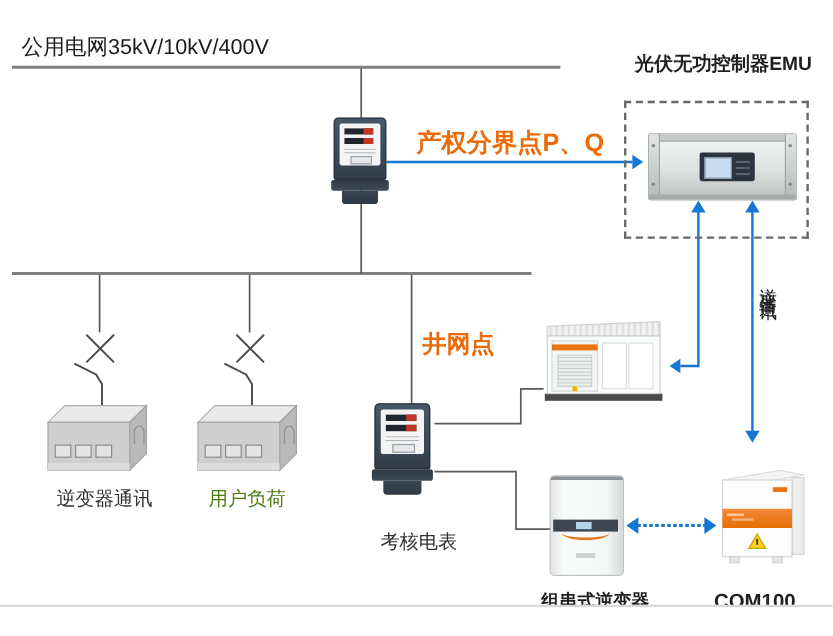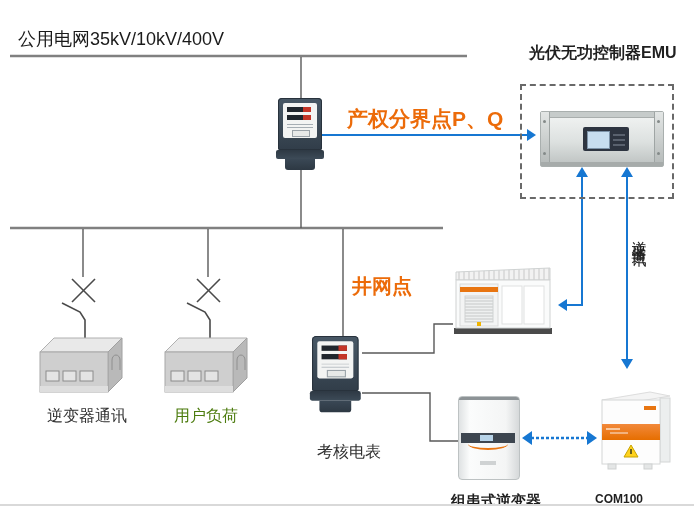--- a/index.html
+++ b/index.html
@@ -73,21 +73,21 @@
   #lbl-public-grid{left:18px;top:27px;}
   #lbl-user-grid{left:18px;top:197px;}
   #lbl-emu-title{left:529px;top:43px;font-size:16px;font-weight:bold;}
   #lbl-demarcation{left:347px;top:105px;font-size:21px;}
   #lbl-pcc{left:352px;top:273px;font-size:20px;}
   #lbl-reactive{left:47px;top:406px;font-size:16px;color:#303030;}
   #lbl-load{left:174px;top:406px;font-size:16px;color:#4d7c0f;}
   #lbl-assess{left:317px;top:418px;font-size:16px;color:#303030;margin-top:24px;}
   #lbl-central{left:453px;top:350px;font-size:16px;}
   #lbl-string{left:451px;top:492px;font-size:15px;}
-  #lbl-com100{left:595px;top:492px;font-size:12px;}
+  #lbl-com100{left:595px;top:492px;font-size:17px;}
   #lbl-comm{left:629px;top:228px;font-size:15px;color:#222;
     writing-mode:vertical-rl;text-orientation:upright;letter-spacing:3px;}
 </style>
 </head>
 <body>
 
 <div id="canvas">
 
   <svg id="svg-layer" width="694" height="530">
 

